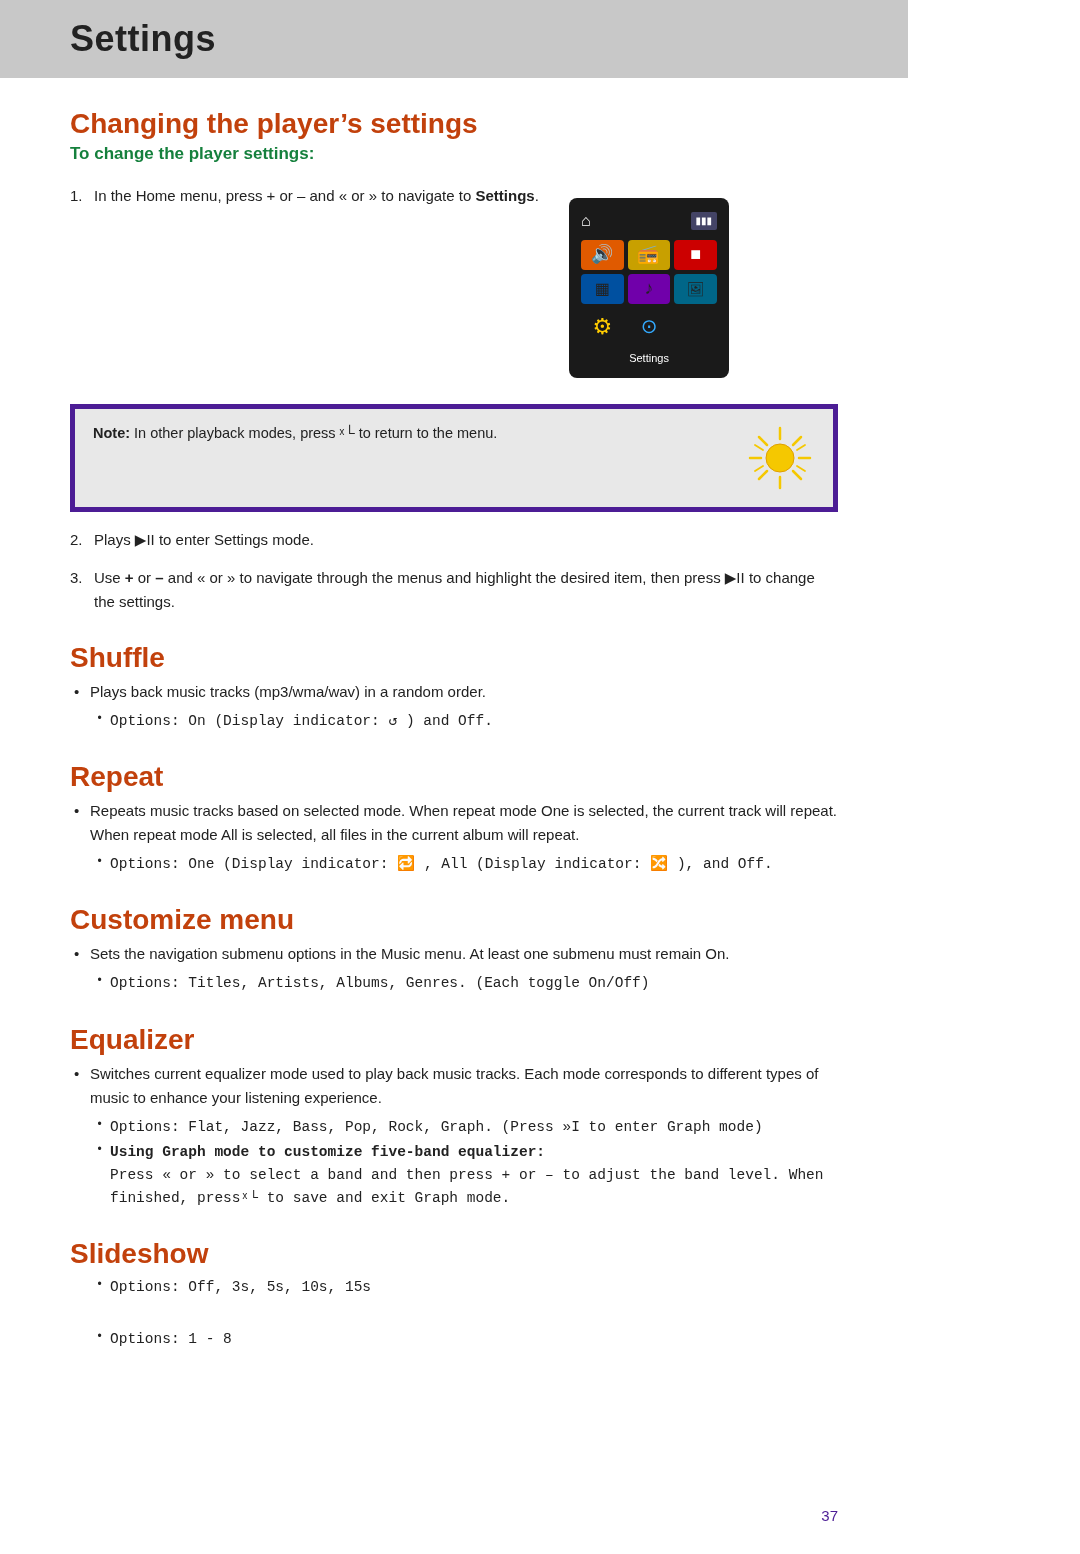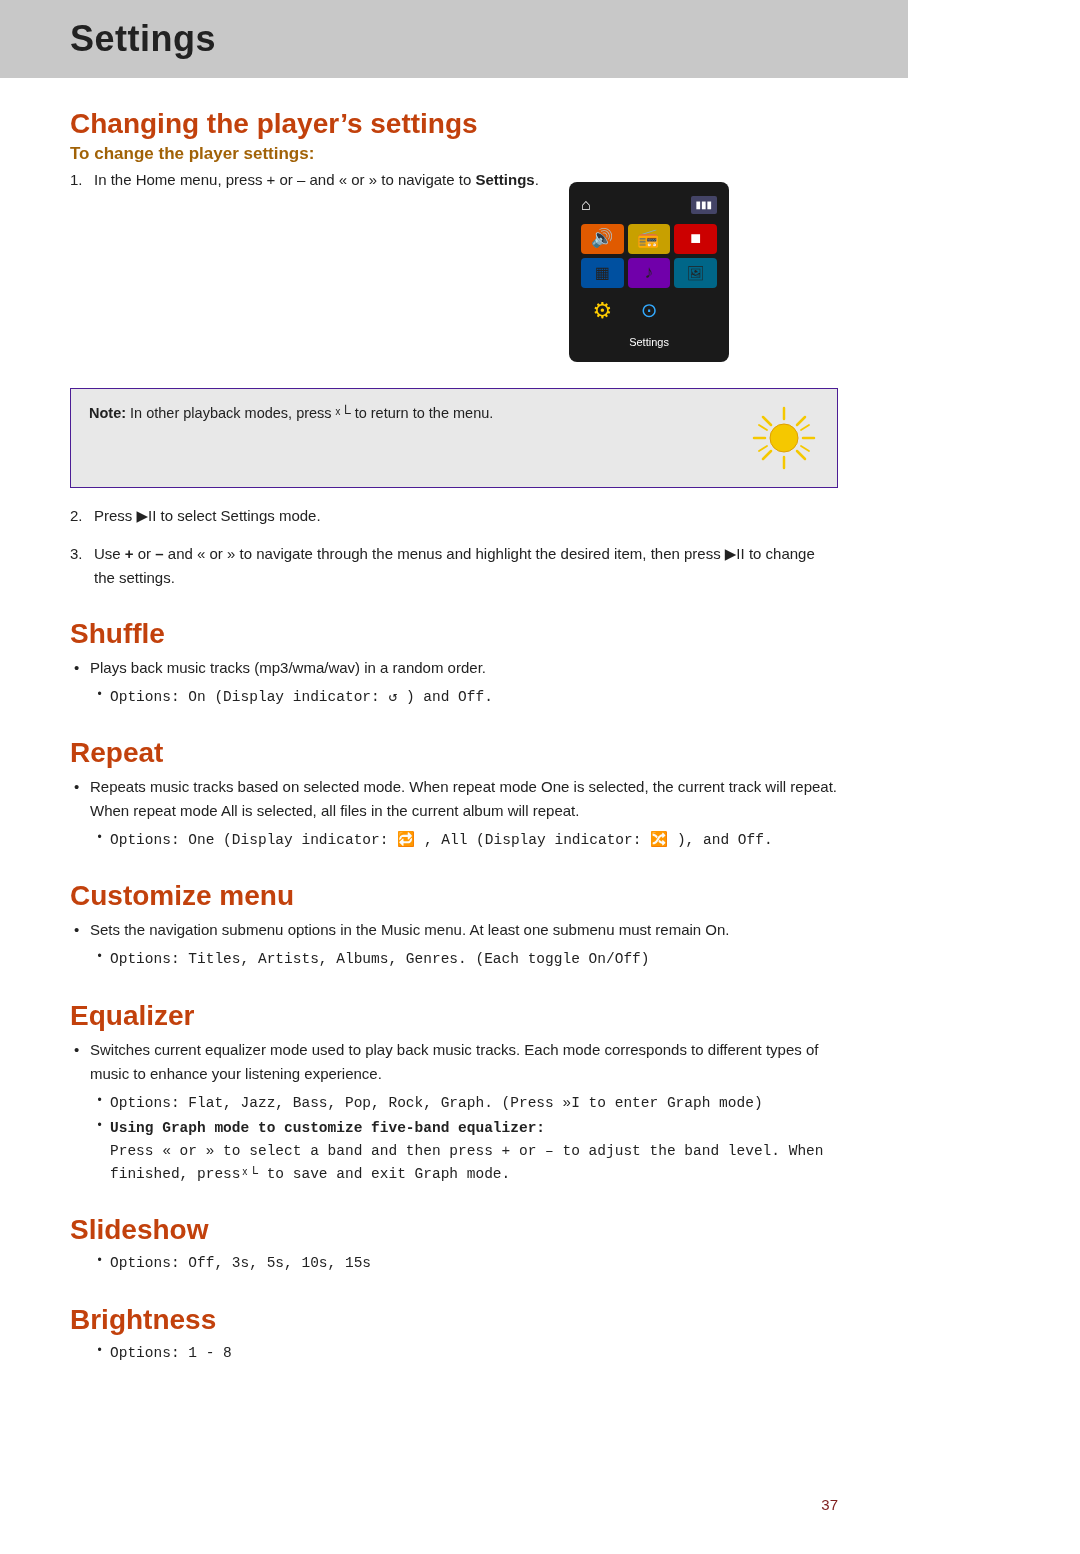--- a/index.html
+++ b/index.html
@@ -37,27 +37,27 @@
       font-size: 28px;
       font-weight: bold;
       color: #c2410c;
       margin-bottom: 4px;
       margin-top: 20px;
     }
 
     h3.subsection-title {
       font-size: 17px;
       font-weight: bold;
-      color: #a16207;
-      margin-bottom: 4px;
+      color: #15803d;
+      margin-bottom: 20px;
     }
 
     .note-box {
       background: #e8e8e8;
-      border: 1px solid #4c1d95;
+      border: 5px solid #4c1d95;
       padding: 14px 18px;
       margin: 16px 0;
       display: flex;
       align-items: flex-start;
       gap: 16px;
       position: relative;
     }
 
     .note-text {
       font-size: 14.5px;
@@ -169,24 +169,24 @@
       left: 2px;
       font-size: 12px;
     }
 
     .section {
       margin-top: 28px;
     }
 
     .page-number {
       position: absolute;
-      bottom: 41px;
+      bottom: 30px;
       right: 70px;
       font-size: 15px;
-      color: #7f1d1d;
+      color: #4c1d95;
     }
   </style>
 </head>
 <body>
 
 <div class="page">
 
   <div class="page-header">
     <h1>Settings</h1>
   </div>
@@ -261,21 +261,21 @@
 
           <line x1="10" y1="22" x2="18" y2="27" stroke="#f5c800" stroke-width="1.8" stroke-linecap="round"></line>
           <line x1="52" y1="43" x2="60" y2="48" stroke="#f5c800" stroke-width="1.8" stroke-linecap="round"></line>
           <line x1="60" y1="22" x2="52" y2="27" stroke="#f5c800" stroke-width="1.8" stroke-linecap="round"></line>
           <line x1="10" y1="48" x2="18" y2="43" stroke="#f5c800" stroke-width="1.8" stroke-linecap="round"></line>
         </svg>
       </div>
 
       <li style="padding-left:24px; position:relative; margin-bottom:14px; line-height:1.6;">
         <span style="position:absolute;left:0;">2.</span>
-        <span>Press ▶II to select Settings mode.</span>
+        <span>Plays ▶II to enter Settings mode.</span>
       </li>
 
       <li style="padding-left:24px; position:relative; margin-bottom:8px; line-height:1.6;">
         <span style="position:absolute;left:0;">3.</span>
         <span>Use <strong>+</strong> or <strong>–</strong> and « or » to navigate through the menus and highlight the desired item, then press ▶II to change the settings.</span>
       </li>
     </ol>
   </div>
 
   <div class="section">
@@ -325,21 +325,20 @@
   <div class="section">
     <h2 class="section-title">Slideshow</h2>
     <ul class="bullet-list">
       <ul class="bullet-list sub">
         <li>Options: Off, 3s, 5s, 10s, 15s</li>
       </ul>
     </ul>
   </div>
 
   <div class="section">
-    <h2 class="section-title">Brightness</h2>
     <ul class="bullet-list">
       <ul class="bullet-list sub">
         <li>Options: 1 - 8</li>
       </ul>
     </ul>
   </div>
 
   <div class="page-number">37</div>
 
 </div>

